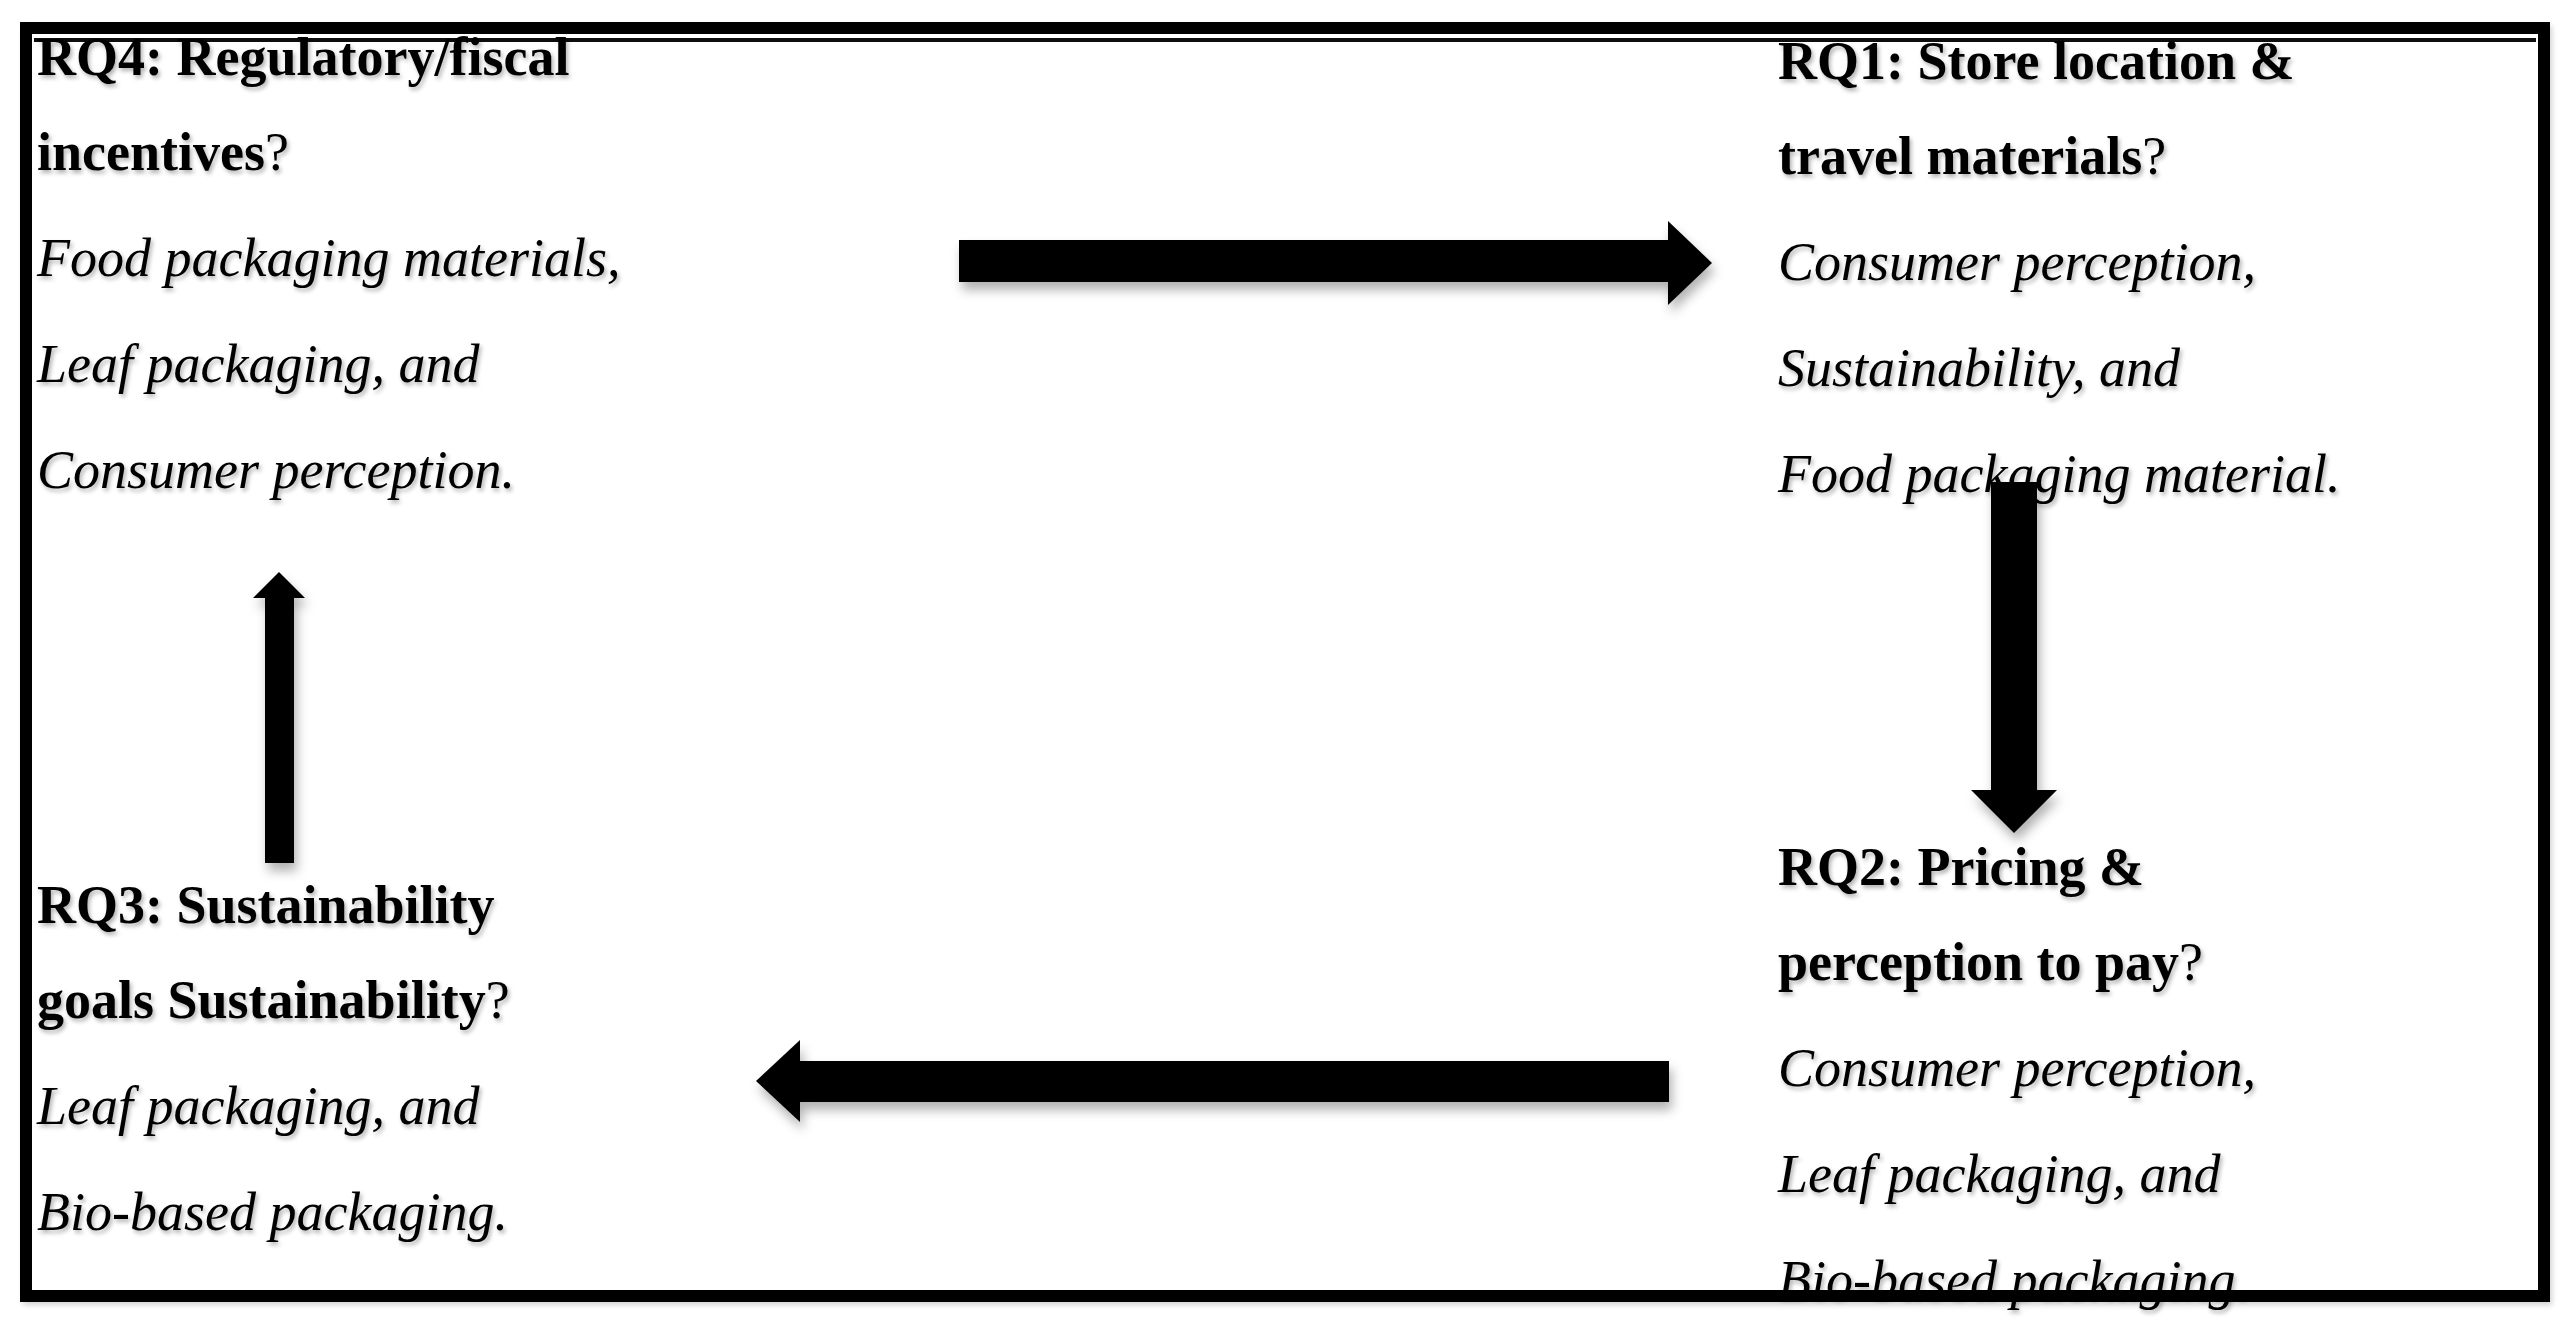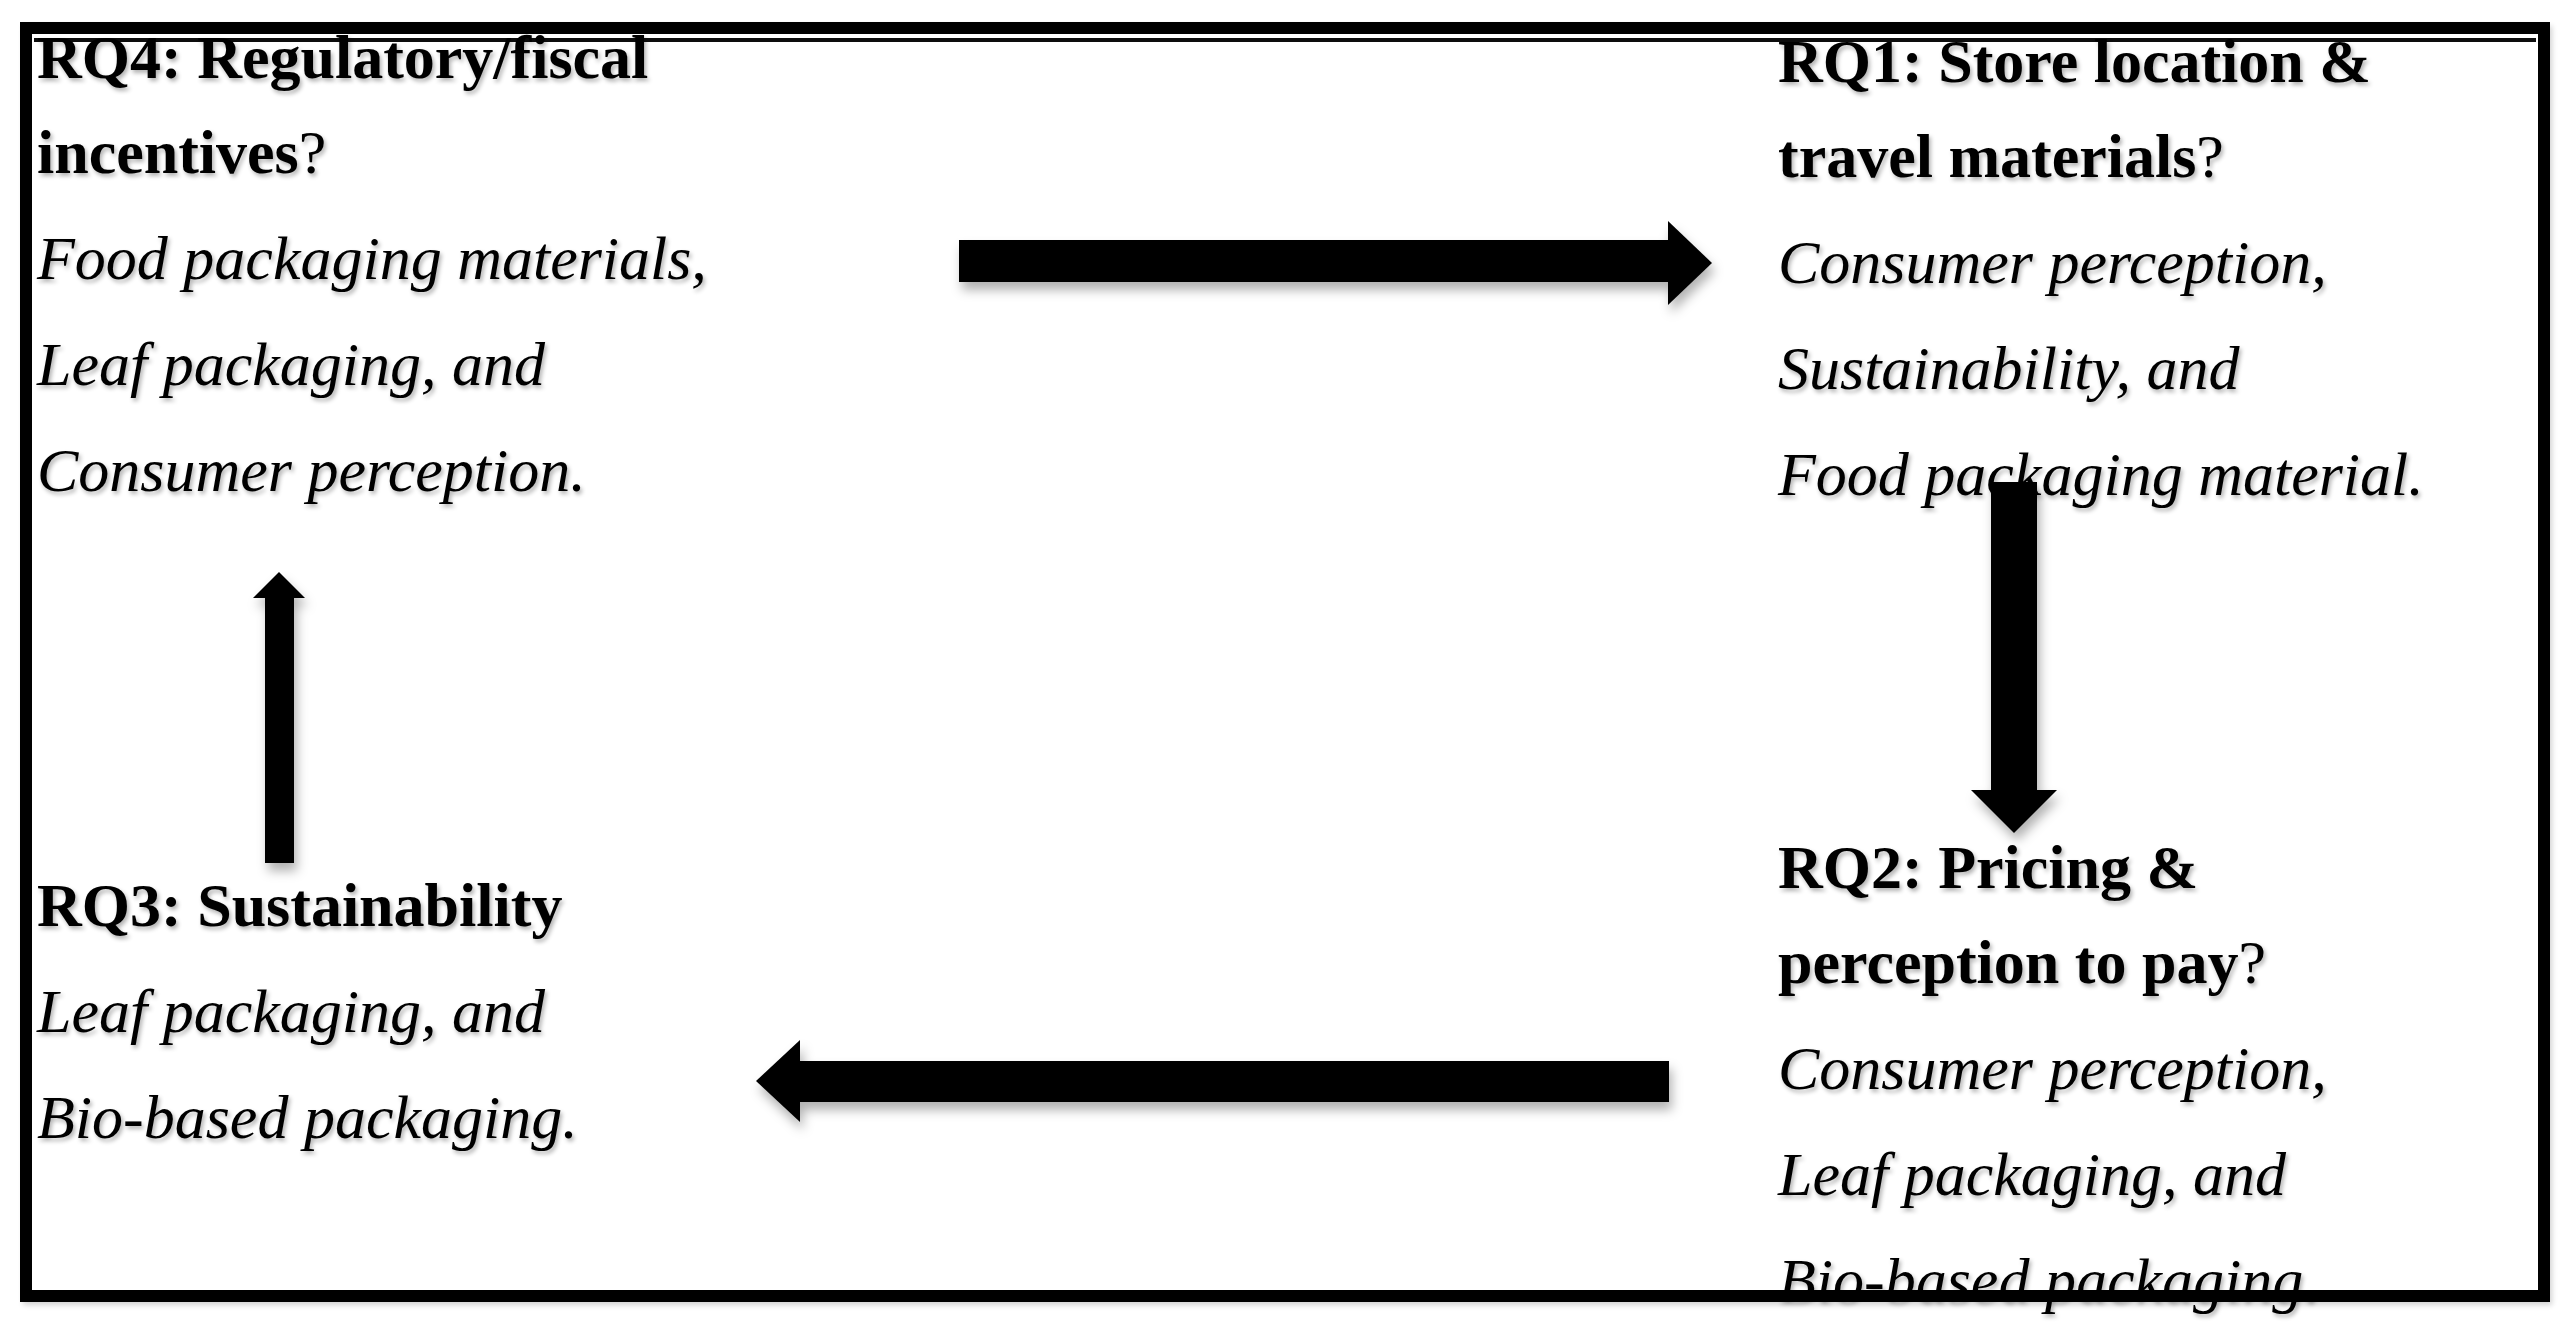--- a/index.html
+++ b/index.html
@@ -32,21 +32,21 @@
     top: 38px;
     width: 2502px;
     height: 4.1px;
     background: #0d0d0d;
   }
   .node {
     position: absolute;
     text-align: left;
   }
   .line {
-    font-size: 62px;
+    font-size: 54px;
     line-height: 95px;
     white-space: nowrap;
     text-shadow: 2px 3.4px 4.1px rgba(0,0,0,0.30);
   }
   .hdr {
     font-weight: 700;
   }
   .hdr .q {
     font-weight: 400;
   }
@@ -116,20 +116,21 @@
   <div class="node" id="node-rq1">
     <div class="line hdr">RQ1: Store location &amp;</div>
     <div class="line hdr"><span>travel materials</span><span class="q">?</span></div>
     <div class="line body-line">Consumer perception,</div>
     <div class="line body-line">Sustainability, and</div>
     <div class="line body-line">Food packaging material.</div>
   </div>
 
   <div class="node" id="node-rq3">
     <div class="line hdr">RQ3: Sustainability</div>
+    <div class="line hdr"><span>goals Sustainability</span><span class="q">?</span></div>
     <div class="line body-line">Leaf packaging, and</div>
     <div class="line body-line">Bio-based packaging.</div>
   </div>
 
   <div class="node" id="node-rq2">
     <div class="line hdr">RQ2: Pricing &amp;</div>
     <div class="line hdr"><span>perception to pay</span><span class="q">?</span></div>
     <div class="line body-line">Consumer perception,</div>
     <div class="line body-line">Leaf packaging, and</div>
     <div class="line body-line">Bio-based packaging.</div>

